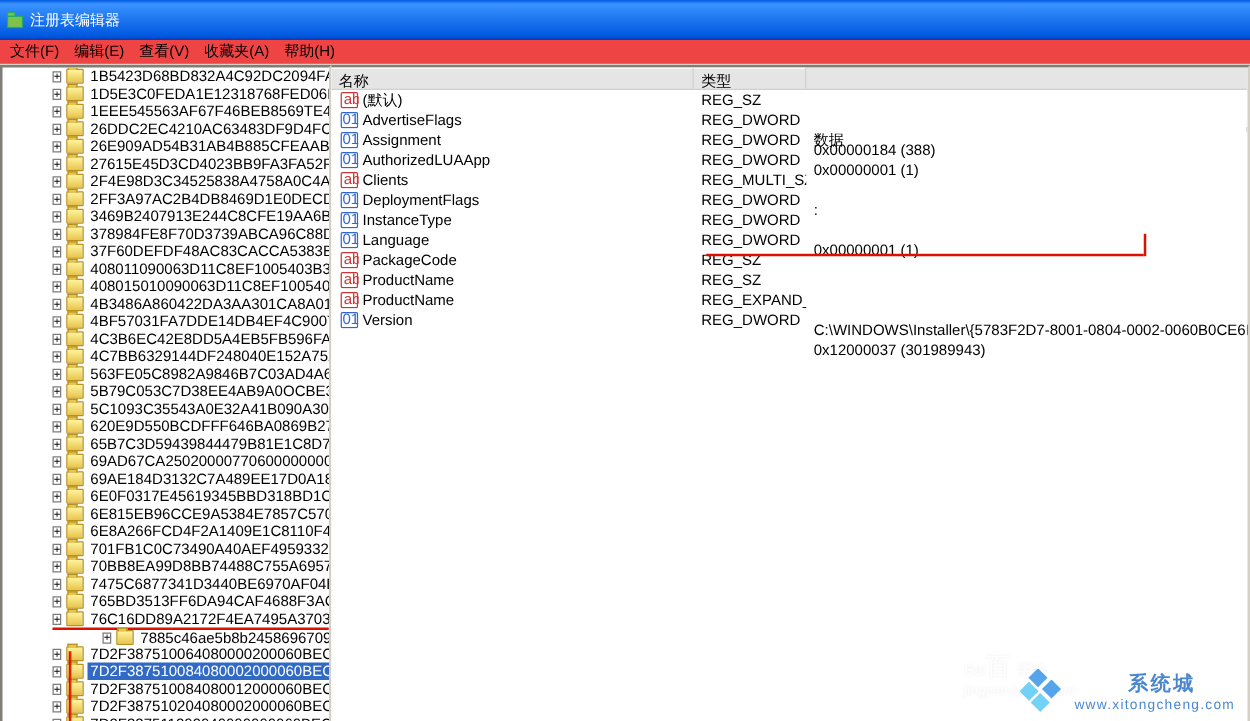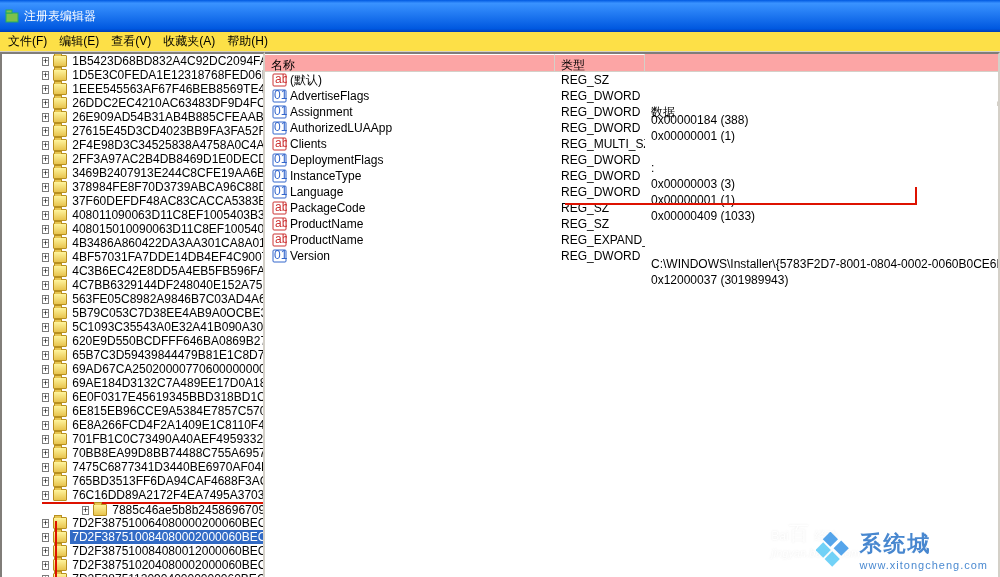--- a/index.html
+++ b/index.html
@@ -1,47 +1,47 @@
 <!DOCTYPE html>
 <html><head>
 <meta charset="utf-8">
 <style>
 * { margin: 0; padding: 0; box-sizing: border-box; font-family: "SimSun", "宋体", Tahoma, sans-serif; font-size: 12px; }
 body { background: #ece9d8; overflow: hidden; width: 1000px; height: 577px; position: relative; }
 .titlebar { background: linear-gradient(#0058e0, #3a93ff 10%, #0058e0 90%, #003db5); color: white; height: 32px; display: flex; align-items: center; padding: 0 4px; }
 .titlebar-icon { width: 16px; height: 16px; margin-right: 4px; display: inline-flex; align-items: center; justify-content: center; }
-.menubar { background: #fde047; height: 20px; display: flex; align-items: center; padding: 0 2px; border-bottom: 1px solid #d4d0c8; }
+.menubar { background: #ef4444; height: 20px; display: flex; align-items: center; padding: 0 2px; border-bottom: 1px solid #d4d0c8; }
 .menubar span { padding: 2px 6px; cursor: default; }
 .content { display: flex; height: calc(577px - 42px); }
 .sidebar { width: 265px; background: white; border: 2px inset #d4d0c8; overflow: auto; }
 .main { flex: 1; background: white; border: 2px inset #d4d0c8; border-left: none; overflow: auto; }
 .tree-item { display: flex; align-items: center; height: 14px; padding-left: 40px; white-space: nowrap; cursor: default; user-select: none; }
 .exp { width: 9px; height: 9px; border: 1px solid #7b7b7b; display: inline-flex; align-items: center; justify-content: center; margin-right: 4px; font-size: 9px; line-height: 7px; background: white; }
 .folder { width: 14px; height: 12px; background: linear-gradient(#fef49c, #e8c44e); border: 1px solid #b89020; border-radius: 1px; margin-right: 3px; flex-shrink: 0; position: relative; }
 .folder::before { content: ""; position: absolute; top: -3px; left: 0; width: 6px; height: 2px; background: #e8c44e; border: 1px solid #b89020; border-bottom: none; }
 .item-label { padding: 0 2px; }
 .item-label.selected { background: #316ac5; color: white; }
 .redline-top { border-top: 2px solid #dd1100; margin-left: 40px; }
 .redline-bottom-box { position: absolute; left: 55px; top: 521px; width: 230px; height: 83px; border: 2px solid #dd1100; border-top: none; border-right: none; border-bottom-left-radius: 6px; pointer-events: none; }
-.list-header { display: flex; background: #fca5a5; border-bottom: 1px solid #d4d0c8; height: 18px; position: sticky; top: 0; }
+.list-header { display: flex; background: #e5e5e5; border-bottom: 1px solid #d4d0c8; height: 18px; position: sticky; top: 0; }
 .list-header > div { padding: 2px 6px; border-right: 1px solid #d4d0c8; border-top: 1px solid #fff; }
 .col-name { width: 290px; }
 .col-type { width: 90px; }
 .col-data { flex: 1; margin-top: 47px; }
 .list-row { display: flex; height: 16px; align-items: center; }
 .list-row > div { padding: 0 6px; white-space: nowrap; overflow: hidden; }
 .val-icon { width: 17px; height: 14px; display: inline-flex; align-items: center; justify-content: center; margin-right: 2px; flex-shrink: 0; }
 .val-icon.str { }
 .val-icon.bin { }
 .name-cell { display: flex; align-items: center; }
 .redline-long { position: absolute; top: 203px; left: 565px; width: 350px; height: 0; border-top: 2px solid #dd1100; pointer-events: none; }
 .redline-long::after { content: ""; position: absolute; right: -2px; top: -18px; width: 0; height: 18px; border-right: 2px solid #dd1100; }
 .watermark { position: absolute; right: 12px; bottom: 6px; display: flex; align-items: center; gap: 8px; opacity: 0.75; pointer-events: none; }
 .watermark .logo { width: 36px; height: 36px; }
-.watermark .txt { font-size: 22px; color: #0b60c0; font-weight: bold; letter-spacing: 2px; }
+.watermark .txt { font-size: 16px; color: #0b60c0; font-weight: bold; letter-spacing: 2px; margin-left: 43px; }
 .watermark .sub { font-size: 11px; color: #0b60c0; letter-spacing: 1px; }
 .bd-watermark { position: absolute; right: 140px; bottom: 18px; opacity: 0.25; pointer-events: none; color: #fff; text-shadow: 0 0 2px #aaa; font-family: Arial; text-align: left; }
 .bd-watermark .big { font-size: 20px; }
 .bd-watermark .small { font-size: 11px; font-style: italic; }
 </style>
 </head>
 <body>
 
 <div class="titlebar">
   <span class="titlebar-icon">
@@ -331,21 +331,20 @@
           <div class="col-name name-cell">
             <span class="val-icon bin">
               <svg width="15" height="14" viewBox="0 0 15 14">
                 <rect x="1" y="1" width="13" height="12" fill="#fff" stroke="#36c" rx="1"></rect>
                 <text x="2" y="10" font-size="7" fill="#36c">011</text>
               </svg>
             </span>
             <span>DeploymentFlags</span>
           </div>
           <div class="col-type">REG_DWORD</div>
-          <div class="col-data">0x00000003 (3)</div>
         </div>
         <div class="list-row">
           <div class="col-name name-cell">
             <span class="val-icon bin">
               <svg width="15" height="14" viewBox="0 0 15 14">
                 <rect x="1" y="1" width="13" height="12" fill="#fff" stroke="#36c" rx="1"></rect>
                 <text x="2" y="10" font-size="7" fill="#36c">011</text>
               </svg>
             </span>
             <span>InstanceType</span>
@@ -357,21 +356,20 @@
           <div class="col-name name-cell">
             <span class="val-icon bin">
               <svg width="15" height="14" viewBox="0 0 15 14">
                 <rect x="1" y="1" width="13" height="12" fill="#fff" stroke="#36c" rx="1"></rect>
                 <text x="2" y="10" font-size="7" fill="#36c">011</text>
               </svg>
             </span>
             <span>Language</span>
           </div>
           <div class="col-type">REG_DWORD</div>
-          <div class="col-data">0x00000409 (1033)</div>
         </div>
         <div class="list-row">
           <div class="col-name name-cell">
             <span class="val-icon str">
               <svg width="15" height="14" viewBox="0 0 15 14">
                 <rect x="1" y="1" width="13" height="12" fill="#fff" stroke="#c33" rx="1"></rect>
                 <text x="3" y="10" font-size="8" fill="#c33">ab</text>
               </svg>
             </span>
             <span>PackageCode</span>

